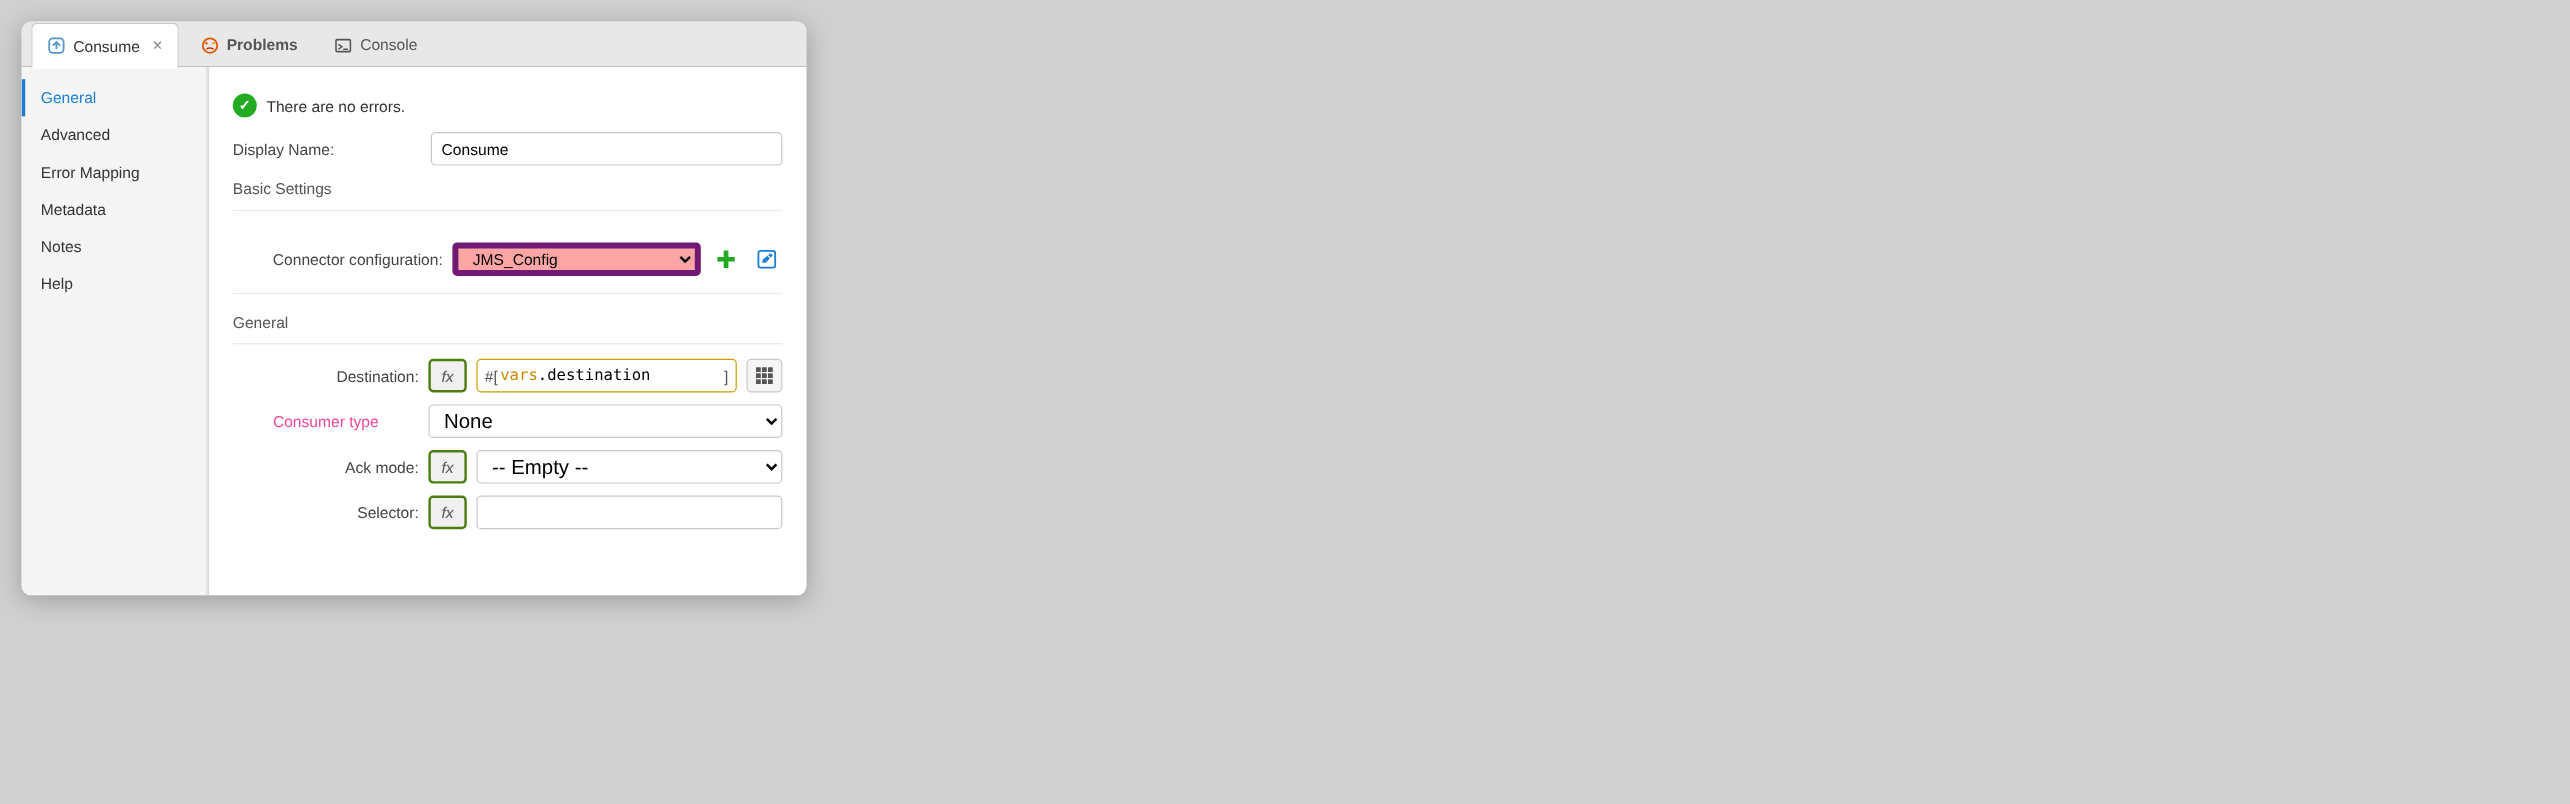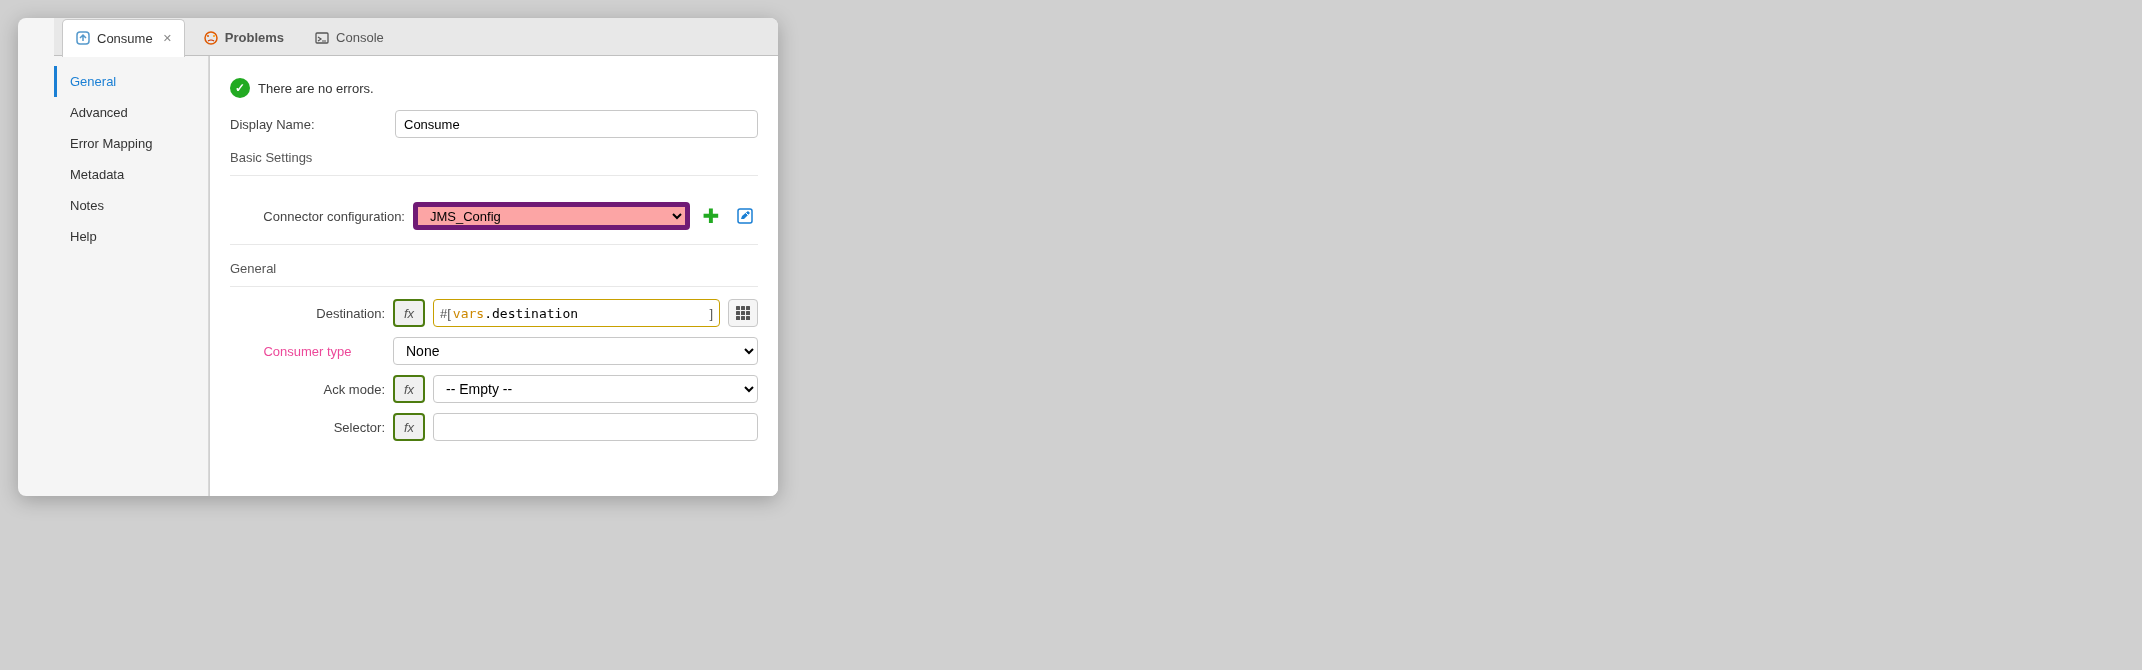--- a/index.html
+++ b/index.html
@@ -6,27 +6,26 @@
     body {
       font-family: -apple-system, BlinkMacSystemFont, "Segoe UI", Helvetica, Arial, sans-serif;
       font-size: 13px;
       background: #d0d0d0;
       display: flex;
       align-items: flex-start;
       justify-content: flex-start;
       min-height: 100vh;
     }
     .app-window {
-      width: 760px;
+      width: 654px;
       background: #f5f5f5;
       border-radius: 8px;
       box-shadow: 0 4px 20px rgba(0,0,0,0.25);
       overflow: hidden;
       margin: 18px;
-      padding-left: 36px;
     }
     
     .tab-bar {
       display: flex;
       align-items: center;
       background: #e8e8e8;
       border-bottom: 1px solid #c0c0c0;
       padding: 0 8px;
       height: 38px;
     }
@@ -142,21 +141,21 @@
       font-size: 13px;
       background: white;
       outline: none;
     }
     .form-select {
       flex: 1;
       height: 28px;
       border: 1px solid #c8c8c8;
       border-radius: 4px;
       padding: 0 8px;
-      font-size: 14px;
+      font-size: 17px;
       background: white;
       appearance: auto;
       outline: none;
     }
     .connector-row {
       display: flex;
       align-items: center;
       margin-bottom: 14px;
       gap: 8px;
       margin-top: 26px;

